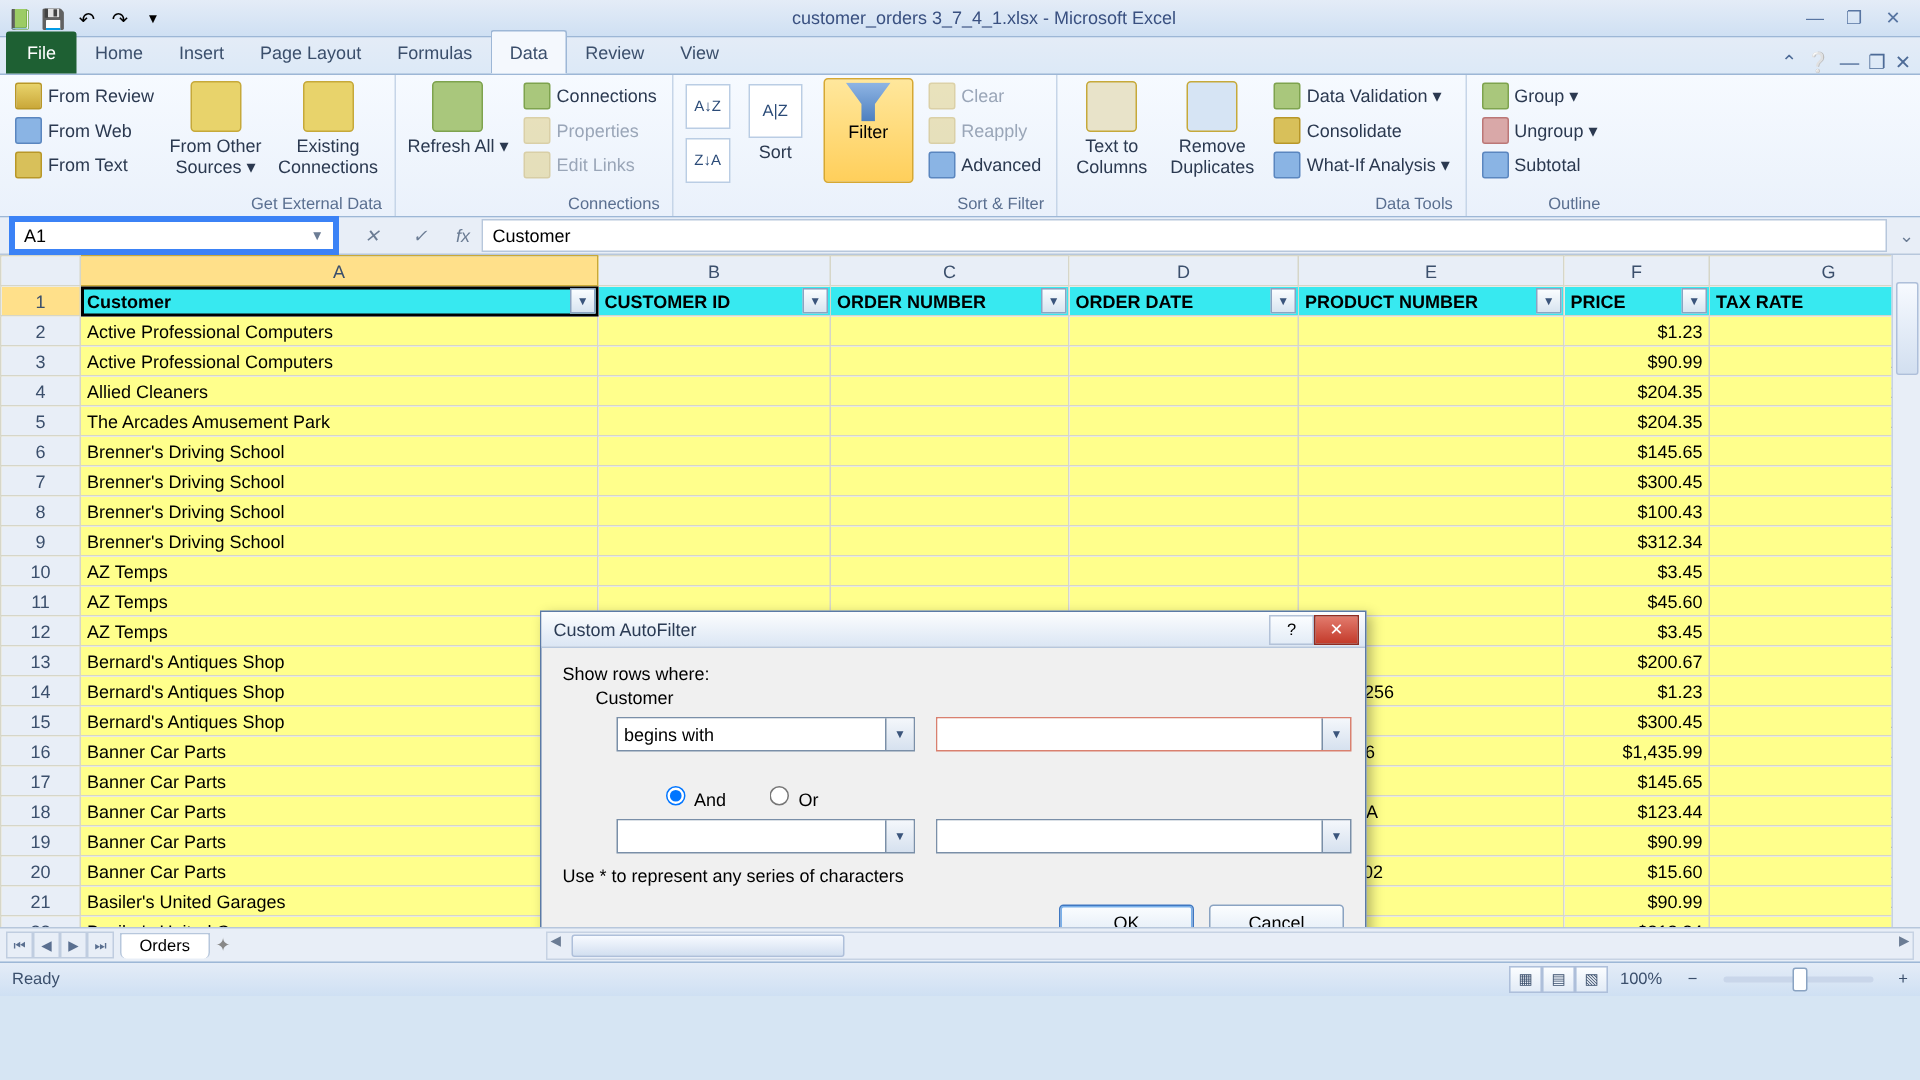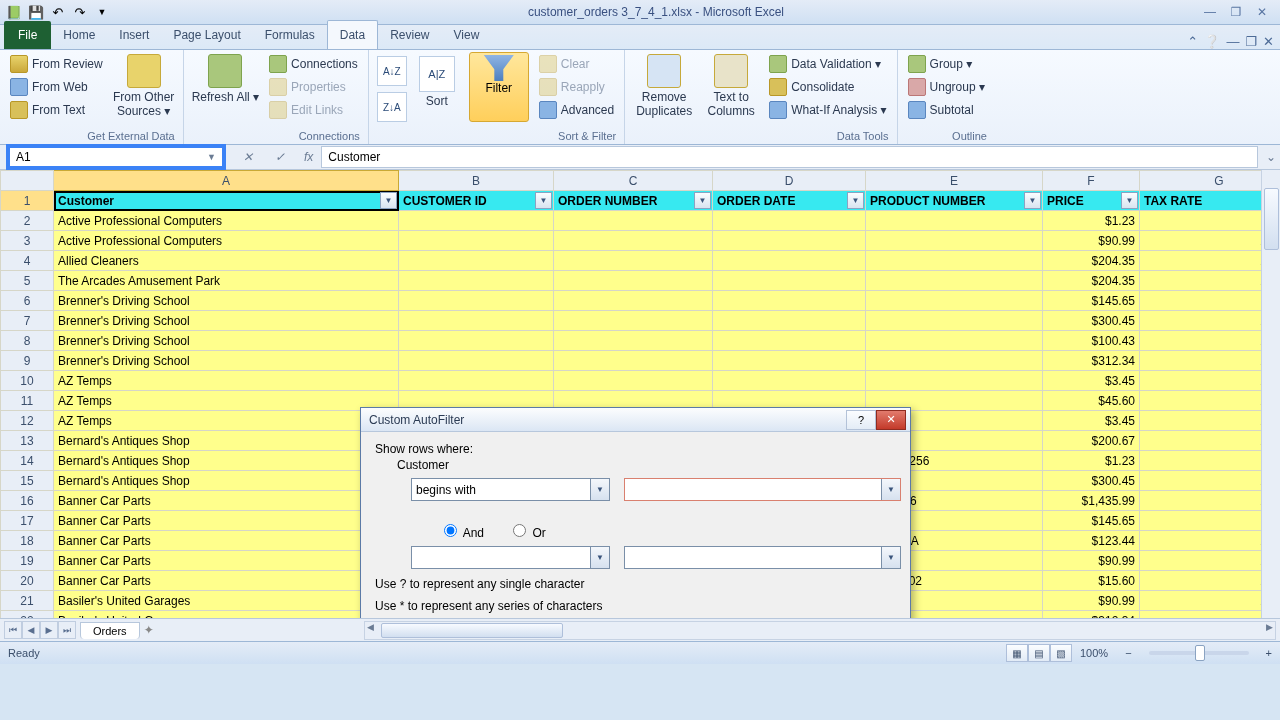--- a/index.html
+++ b/index.html
@@ -137,20 +137,24 @@
           </div>
         <div class="rbtn-s">
             <span class="mini-icon"></span>
             <span>From Text</span>
           </div>
       </div>
       <div class="rbtn-v">
           <div class="icon"></div>
           <span style="max-width:62px">From Other Sources ▾</span>
         </div>
+      <div class="rbtn-v">
+          <div class="icon"></div>
+          <span style="max-width:72px">Existing Connections</span>
+        </div>
     </div>
     <div class="rgroup-label">Get External Data</div>
   </div>
   <div class="rgroup">
     <div class="rgroup-body">
       <div class="rbtn-v">
           <div class="icon" style="background:#a9c77c;border-color:#7ea34e"></div>
           <span>Refresh All ▾</span>
         </div>
       <div class="stack">
@@ -199,26 +203,26 @@
             <span class="mini-icon bl"></span>
             <span>Advanced</span>
           </div>
       </div>
     </div>
     <div class="rgroup-label">Sort &amp; Filter</div>
   </div>
   <div class="rgroup">
     <div class="rgroup-body">
       <div class="rbtn-v">
+          <div class="icon" style="background:#e8e3c9"></div>
+          <span style="max-width:56px">Text to Columns</span>
+        </div>
+      <div class="rbtn-v">
           <div class="icon" style="background:#d6e4f4"></div>
           <span style="max-width:62px">Remove Duplicates</span>
-        </div>
-      <div class="rbtn-v">
-          <div class="icon" style="background:#e8e3c9"></div>
-          <span style="max-width:56px">Text to Columns</span>
         </div>
       <div class="stack">
         <div class="rbtn-s">
             <span class="mini-icon gr"></span>
             <span>Data Validation ▾</span>
           </div>
         <div class="rbtn-s">
             <span class="mini-icon"></span>
             <span>Consolidate</span>
           </div>
@@ -534,21 +538,20 @@
       <div class="dlg-row">
         <div class="combo c1">
             <input readonly="" value="" style="">
             <div class="cb">▼</div>
           </div>
         <div class="combo c2">
             <input value="" style="">
             <div class="cb">▼</div>
           </div>
       </div>
-      <div class="dlg-hint">Use ? to represent any single character</div>
       <div class="dlg-hint">Use * to represent any series of characters</div>
       <div class="dlg-btns">
         <button class="primary">OK</button>
         <button>Cancel</button>
       </div>
     </div>
   </div>
   <div class="cursor">↖</div>
 </div>
 

